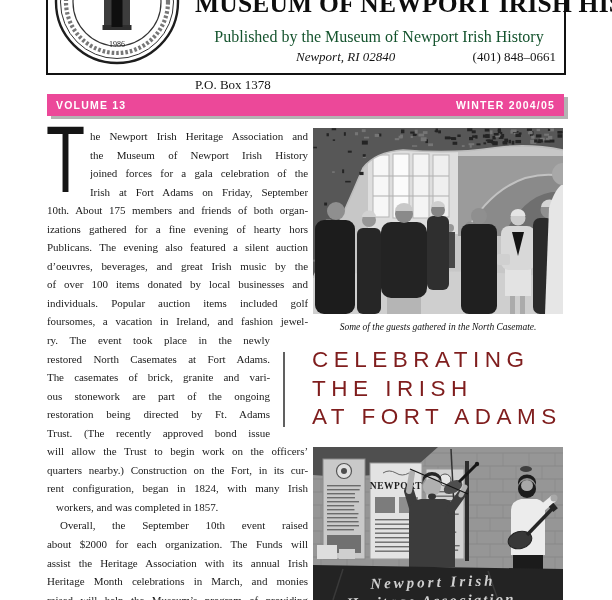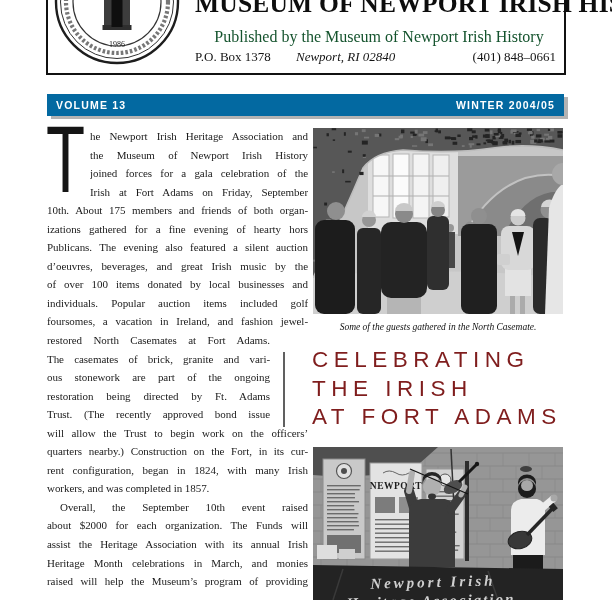--- a/index.html
+++ b/index.html
@@ -8,41 +8,41 @@
   
   .header-box{position:absolute;left:46px;top:-60px;width:516px;height:131px;
               border:2px solid #111;background:#fff;}
   .seal{position:absolute;left:47px;top:-59px;width:140px;height:140px;}
   .mast-title{position:absolute;left:195px;top:-9px;width:368px;
               font-size:25.5px;font-weight:bold;letter-spacing:.2px;line-height:1;
               color:#0d0d0d;white-space:nowrap;}
   .mast-sub{position:absolute;left:195px;top:28px;width:368px;font-size:16px;
             line-height:1.1;color:#14532d;white-space:nowrap;text-align:center;}
   .mast-addr{position:absolute;left:195px;top:49px;width:361px;height:14px;font-size:13px;color:#141414;}
-  .mast-addr .a1{position:absolute;left:0;}
+  .mast-addr .a1{position:absolute;left:0;margin-top:28px;}
   .mast-addr .a2{position:absolute;left:101px;font-style:italic;}
   .mast-addr .a3{position:absolute;right:0;}
   
-  .volbar{position:absolute;left:47px;top:94px;width:517px;height:22px;background:#0369a1;
+  .volbar{position:absolute;left:47px;top:94px;width:517px;height:22px;background:#ec4899;
           box-shadow:4px 3px 0 #b3b3b3;display:flex;align-items:center;justify-content:space-between;
           padding:0 9px;box-sizing:border-box;
           font-family:"Liberation Sans","DejaVu Sans",sans-serif;font-size:10.5px;font-weight:bold;
           letter-spacing:1.2px;color:#fff;}
   
   .dropcap{position:absolute;left:46px;top:126px;
            font-family:"Liberation Sans","DejaVu Sans",sans-serif;
            font-size:94px;line-height:.73;font-weight:400;color:#151515;
            transform:scaleX(.68);transform-origin:0 0;}
   .article{position:absolute;left:47px;top:127px;width:261px;}
   .article .line{height:18.55px;line-height:18.55px;font-size:11px;letter-spacing:-.05px;
                  text-align:justify;text-align-last:justify;overflow:hidden;white-space:normal;color:#1b1b1b;}
   .g-indent{margin-left:43px;width:218px;}
   .g-full{width:261px;}
   .g-narrow{width:223px;}
-  .g-tail .line:last-child{text-align-last:left;}
+  .g-tail .line:last-child{text-align-last:left;margin-left:9px;}
   .g-para2 .line:first-child{text-indent:13px;}
   .colrule{position:absolute;left:283px;top:352px;width:1.5px;height:75px;background:#606060;}
   
   .photo1{position:absolute;left:313px;top:128px;width:250px;height:186px;}
   .caption{position:absolute;left:313px;top:322px;width:250px;text-align:center;
            font-style:italic;font-size:9.5px;color:#101010;}
   .headline{position:absolute;left:312px;top:346px;width:258px;
             font-family:"Liberation Sans","DejaVu Sans",sans-serif;color:#7f1d1d;}
   .headline .line{height:28.5px;line-height:28.5px;font-size:22.5px;letter-spacing:5.5px;
                   white-space:nowrap;text-align:left;text-align-last:left;}
@@ -98,20 +98,21 @@
     <div class="g g-full">
         <div class="line">10th. About 175 members and friends of both organ-</div>
         <div class="line">izations gathered for a fine evening of hearty hors</div>
         <div class="line">Publicans. The evening also featured a silent auction</div>
         <div class="line">d’oeuvres, beverages, and great Irish music by the</div>
         <div class="line">of over 100 items donated by local businesses and</div>
         <div class="line">individuals. Popular auction items included golf</div>
         <div class="line">foursomes, a vacation in Ireland, and fashion jewel-</div>
       </div>
     <div class="g g-narrow">
+        <div class="line">ry. The event took place in the newly</div>
         <div class="line">restored North Casemates at Fort Adams.</div>
         <div class="line">The casemates of brick, granite and vari-</div>
         <div class="line">ous stonework are part of the ongoing</div>
         <div class="line">restoration being directed by Ft. Adams</div>
         <div class="line">Trust. (The recently approved bond issue</div>
       </div>
     <div class="g g-full g-tail">
         <div class="line">will allow the Trust to begin work on the officers’</div>
         <div class="line">quarters nearby.) Construction on the Fort, in its cur-</div>
         <div class="line">rent configuration, began in 1824, with many Irish</div>

